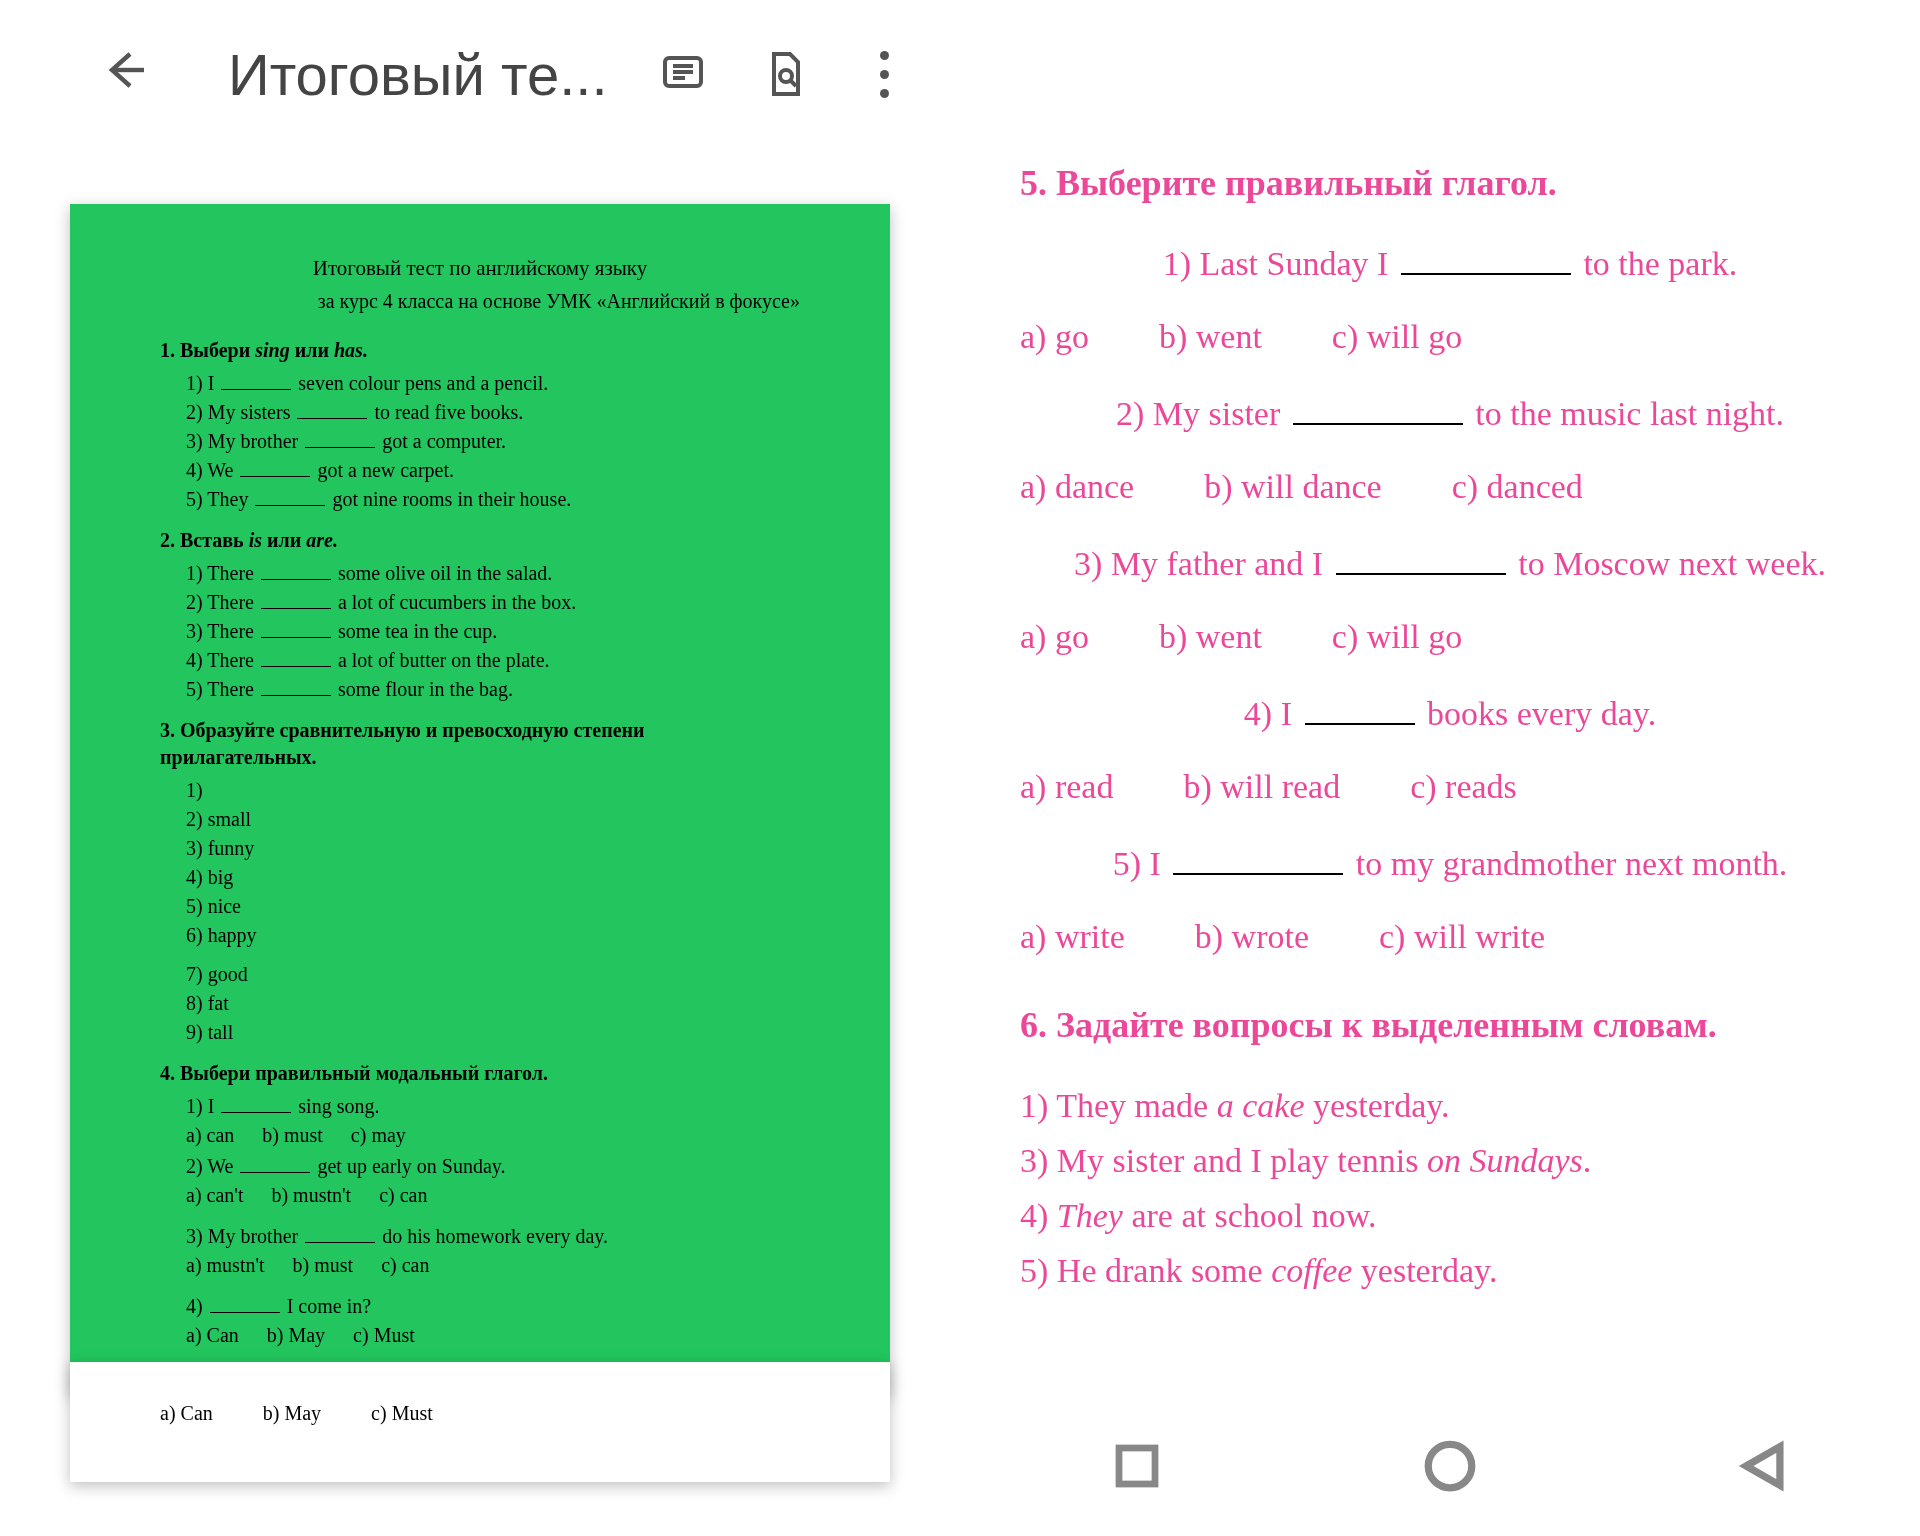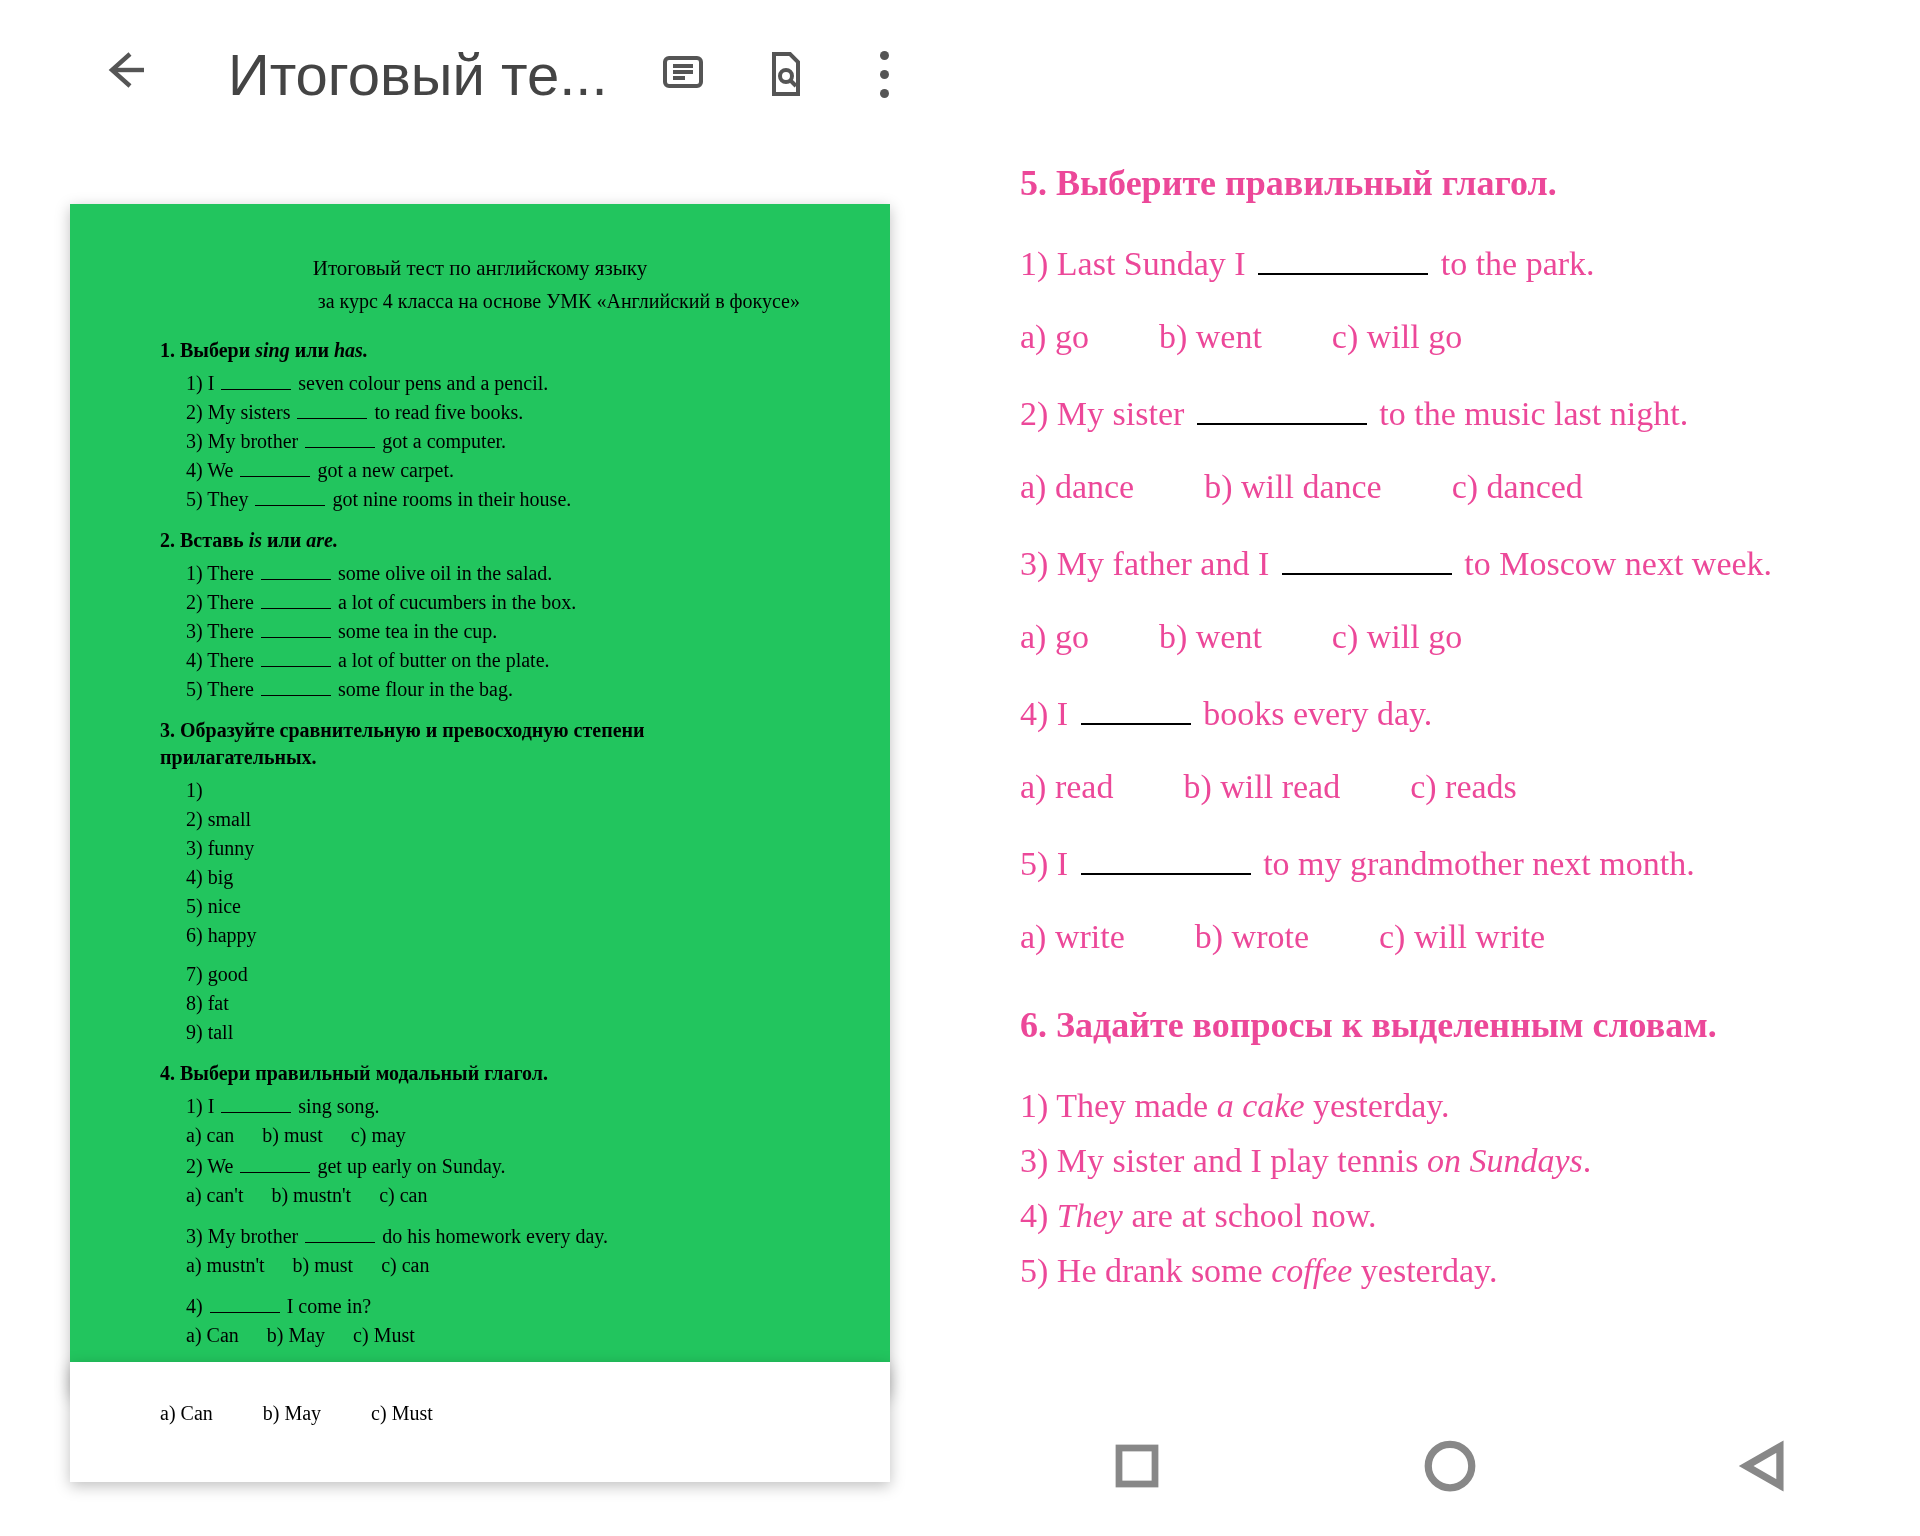--- a/index.html
+++ b/index.html
@@ -82,21 +82,21 @@
     font-size: 34px;
     color: #ec4899;
     line-height: 1.5;
   }
   .right-pane .sec-title {
     font-weight: bold;
     font-size: 36px;
     margin-bottom: 28px;
     margin-top: 36px;
   }
-  .right-pane .q { margin-bottom: 4px; }
+  .right-pane .q { margin-bottom: 4px; text-align: center; }
   .right-pane .ql { margin-bottom: 4px; }
   .right-pane .blankr { display:inline-block; border-bottom: 2px solid #000; width: 170px; height: 0.85em; vertical-align: baseline; margin: 0 4px; }
   .right-pane .blankrs { width: 110px; }
   .right-pane .opts { margin-bottom: 26px; }
   .right-pane .opts span { display:inline-block; margin-right: 70px; margin-top: 18px; }
   .right-pane em, .right-pane i { font-style: italic; }
 
   .navbar {
     position: absolute;
     left: 980px; bottom: 30px;

